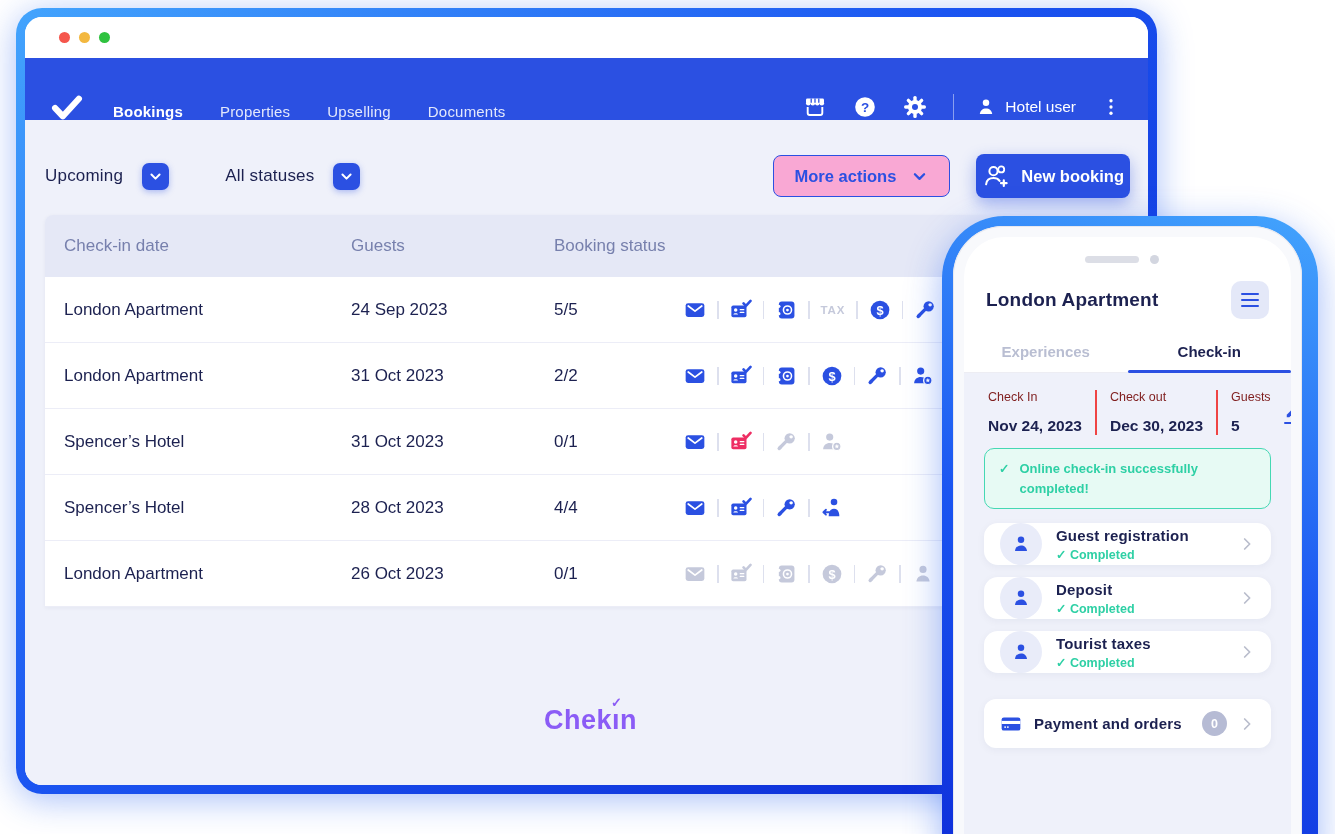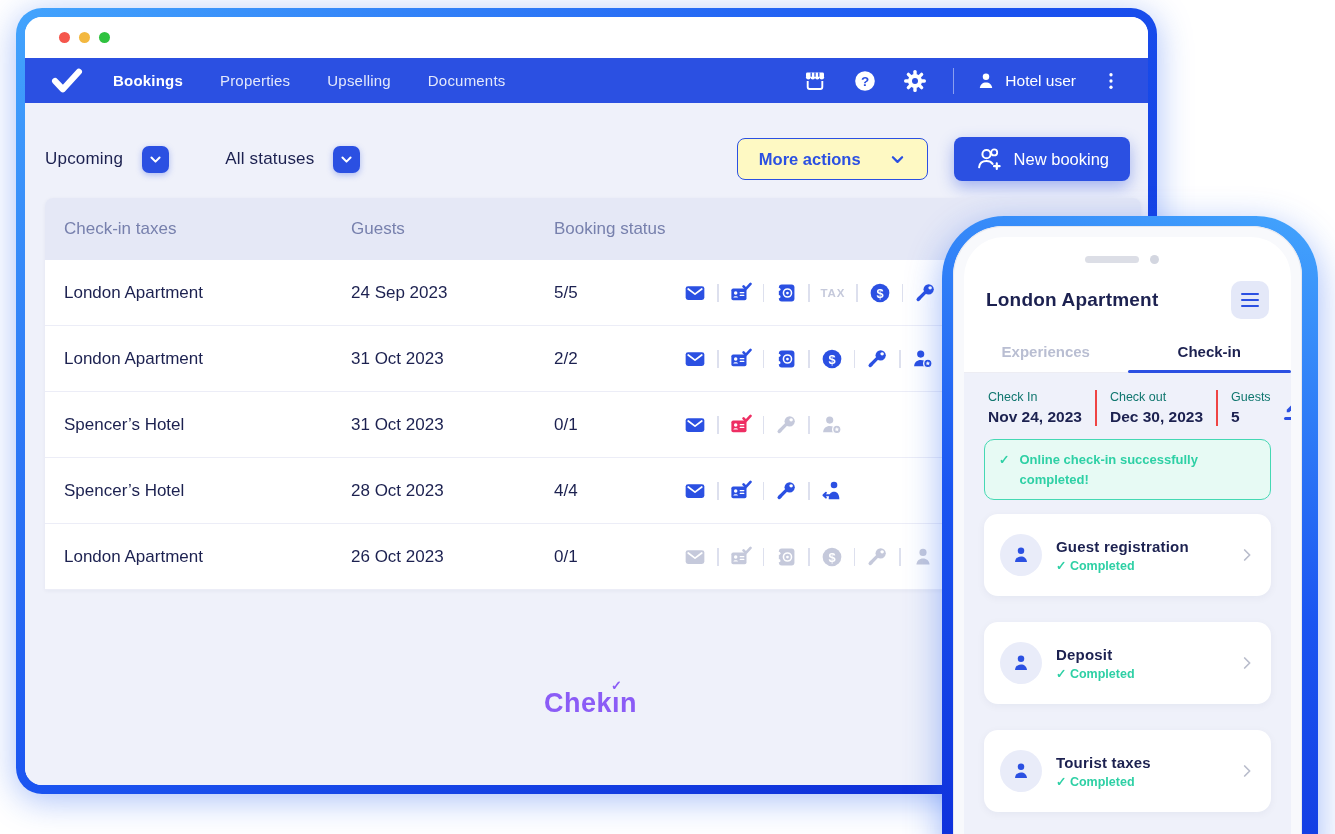--- a/index.html
+++ b/index.html
@@ -15,21 +15,21 @@
   .icon20{width:20px;height:20px}
   .icon16{width:16px;height:16px}
 
   
   .window-glow{position:absolute;left:16px;top:8px;width:1141px;height:786px;border-radius:26px;padding:9px;
     background:linear-gradient(140deg,#43a4fd 0%,#1b55f1 45%,#0a25d2 100%);
     box-shadow:0 6px 34px rgba(30,90,240,.38);}
   .window{width:100%;height:100%;background:#fff;border-radius:17px;overflow:hidden;display:flex;flex-direction:column}
   .titlebar{height:41px;background:#fff;display:flex;align-items:center;padding-left:34px;gap:9px;flex:none}
   .dot{width:11px;height:11px;border-radius:50%}
-  .navbar{height:45px;background:var(--primary);display:flex;align-items:center;padding:0 26px;color:#fff;flex:none}
+  .navbar{height:62px;background:var(--primary);display:flex;align-items:flex-end;padding:0 26px;color:#fff;flex:none}
   .logo{width:34px;display:flex;align-items:center}
   .logo svg{width:32px;height:25px}
   .nav-menu{display:flex;gap:37px;margin-left:28px}
   .nav-item{font-size:15px;color:rgba(255,255,255,.87);cursor:pointer;letter-spacing:.2px}
   .nav-item.active{font-weight:bold;color:#fff}
   .nav-right{margin-left:auto;display:flex;align-items:center}
   .nav-icon-btn{margin-left:26px;color:#fff;cursor:pointer}
   .nav-divider{width:1px;height:26px;background:rgba(255,255,255,.45);margin:0 8px 0 26px}
   .nav-user{display:flex;align-items:center;gap:9px;margin-left:14px;font-size:15.5px;cursor:pointer}
   .nav-user .icon20{color:#fff}
@@ -38,24 +38,24 @@
   .content{flex:1;background:#eff1fa;position:relative}
 
   
   .filters{position:absolute;left:20px;right:18px;top:33px;height:46px;display:flex;align-items:center}
   .filter-label{font-size:17px;font-weight:normal;color:var(--ink);letter-spacing:.2px}
   .chev-btn{width:27px;height:27px;border-radius:7px;background:var(--primary);display:flex;align-items:center;
     justify-content:center;margin-left:19px;color:#fff;cursor:pointer;box-shadow:0 2px 6px rgba(43,80,226,.35)}
   .chev-btn svg{width:15px;height:15px}
   .gap56{width:56px}
   .more-actions{margin-left:auto;height:42px;padding:0 21px;border:1.6px solid var(--primary);border-radius:8px;
-    background:#fef9c3;color:var(--primary);font-size:16.5px;font-weight:bold;display:flex;align-items:center;gap:28px;cursor:pointer}
+    background:#f9a8d4;color:var(--primary);font-size:16.5px;font-weight:bold;display:flex;align-items:center;gap:15px;cursor:pointer}
   .more-actions svg{width:17px;height:17px}
-  .new-booking{margin-left:26px;height:44px;padding:0 21px;border:none;border-radius:8px;background:var(--primary);
-    color:#fff;font-size:16.5px;font-weight:normal;display:flex;align-items:center;gap:12px;cursor:pointer;
+  .new-booking{margin-left:26px;height:44px;padding:0 6px;border:none;border-radius:8px;background:var(--primary);
+    color:#fff;font-size:16.5px;font-weight:bold;display:flex;align-items:center;gap:12px;cursor:pointer;
     box-shadow:0 6px 16px rgba(43,80,226,.4)}
   .new-booking svg{width:27px;height:24px}
 
   
   .table{position:absolute;left:20px;top:95px;width:1096px;border-radius:8px 8px 0 0;overflow:hidden;
     box-shadow:0 1px 4px rgba(28,33,80,.05)}
   .thead,.trow{display:grid;grid-template-columns:287px 203px 130px 1fr;align-items:center;padding-left:19px}
   .thead{background:#e5e8f6;height:62px;color:var(--muted);font-size:17px}
   .trow{height:66px;background:#fff;border-bottom:1px solid #ecedf7;color:var(--ink);font-size:17px;font-weight:500}
   .status-cell{display:flex;align-items:center}
@@ -85,30 +85,30 @@
   .hamburger span{width:18px;height:2.6px;border-radius:2px;background:var(--primary)}
   .tabs{display:flex;height:42px;border-bottom:1px solid #ededf3;flex:none}
   .tab{flex:1;display:flex;align-items:center;justify-content:center;font-size:15px;font-weight:bold;cursor:pointer;position:relative}
   .tab.active{color:var(--ink)}
   .tab.active::after{content:"";position:absolute;left:0;right:0;bottom:-1px;height:3.5px;background:var(--primary);border-radius:2px}
   .tab.inactive{color:#b9bed2}
   .phone-body{flex:1;background:#eff1fa;padding:15px 20px 0;overflow:hidden}
   .info-bar{display:flex;align-items:center;padding:2px 0 13px}
   .info-cell{padding:0 13px;border-left:2px solid #ef4444}
   .info-cell:first-child{border-left:none;padding-left:4px}
-  .info-label{font-size:12.5px;color:#0f766e;margin-bottom:4px}
+  .info-label{font-size:12.5px;color:#7f1d1d;margin-bottom:13px}
   .info-value{font-size:15.5px;font-weight:bold;color:var(--ink);white-space:nowrap}
   .edit-btn{margin-left:auto;display:flex;flex-direction:column;align-items:center;gap:2px;cursor:pointer;color:var(--primary)}
   .edit-btn svg{width:19px;height:19px}
   .eline{width:19px;height:2.6px;background:var(--primary);border-radius:2px}
   .alert{border:1.5px solid #45d8b3;background:#e7faf4;border-radius:10px;padding:10px 14px;display:flex;gap:10px;
     color:var(--success);font-size:13px;font-weight:bold;line-height:1.5;margin-bottom:14px}
   .alert-check::before{content:"✓";font-size:12.5px}
-  .pcard{background:#fff;border-radius:14px;padding:20px 16px;display:flex;align-items:center;gap:14px;
-    margin-bottom:26px;box-shadow:0 2px 8px rgba(28,33,80,.05);cursor:pointer}
+  .pcard{background:#fff;border-radius:14px;padding:0 16px;display:flex;align-items:center;gap:14px;
+    margin-bottom:12px;box-shadow:0 2px 8px rgba(28,33,80,.05);cursor:pointer}
   .avatar{width:42px;height:42px;border-radius:50%;background:#e9ecf9;display:flex;align-items:center;justify-content:center;flex:none;color:var(--primary)}
   .ptitle{font-size:15px;font-weight:bold;color:var(--ink);margin-bottom:3px;letter-spacing:.2px}
   .pstatus{font-size:12.5px;font-weight:bold;color:var(--success)}
   .pstatus::before{content:"✓ "}
   .chev{margin-left:auto;color:#b9bdcc}
   .paycard{background:#fff;border-radius:12px;padding:12px 16px;display:flex;align-items:center;gap:12px;margin-top:26px;
     box-shadow:0 2px 8px rgba(28,33,80,.05);cursor:pointer}
   .paycard .icon22{color:var(--primary)}
   .pay-title{font-size:15px;font-weight:bold;color:var(--ink);flex:1;letter-spacing:.2px}
   .badge{width:25px;height:25px;border-radius:50%;background:#b6bbd4;color:#fff;font-size:12.5px;font-weight:bold;
@@ -296,21 +296,21 @@
         <button class="new-booking">
           <svg>
               <use href="#i-person-add"></use>
             </svg>
           <span>New booking</span>
         </button>
       </div>
 
       <div class="table">
         <div class="thead">
-          <div>Check-in taxes</div>
+          <div>Check-in date</div>
           <div>Guests</div>
           <div>Booking status</div>
         </div>
         <div>
             <div class="trow">
               <div>London Apartment</div>
               <div>24 Sep 2023</div>
               <div>5/5</div>
               <div class="status-cell">
                 <span class="sic st-active">

